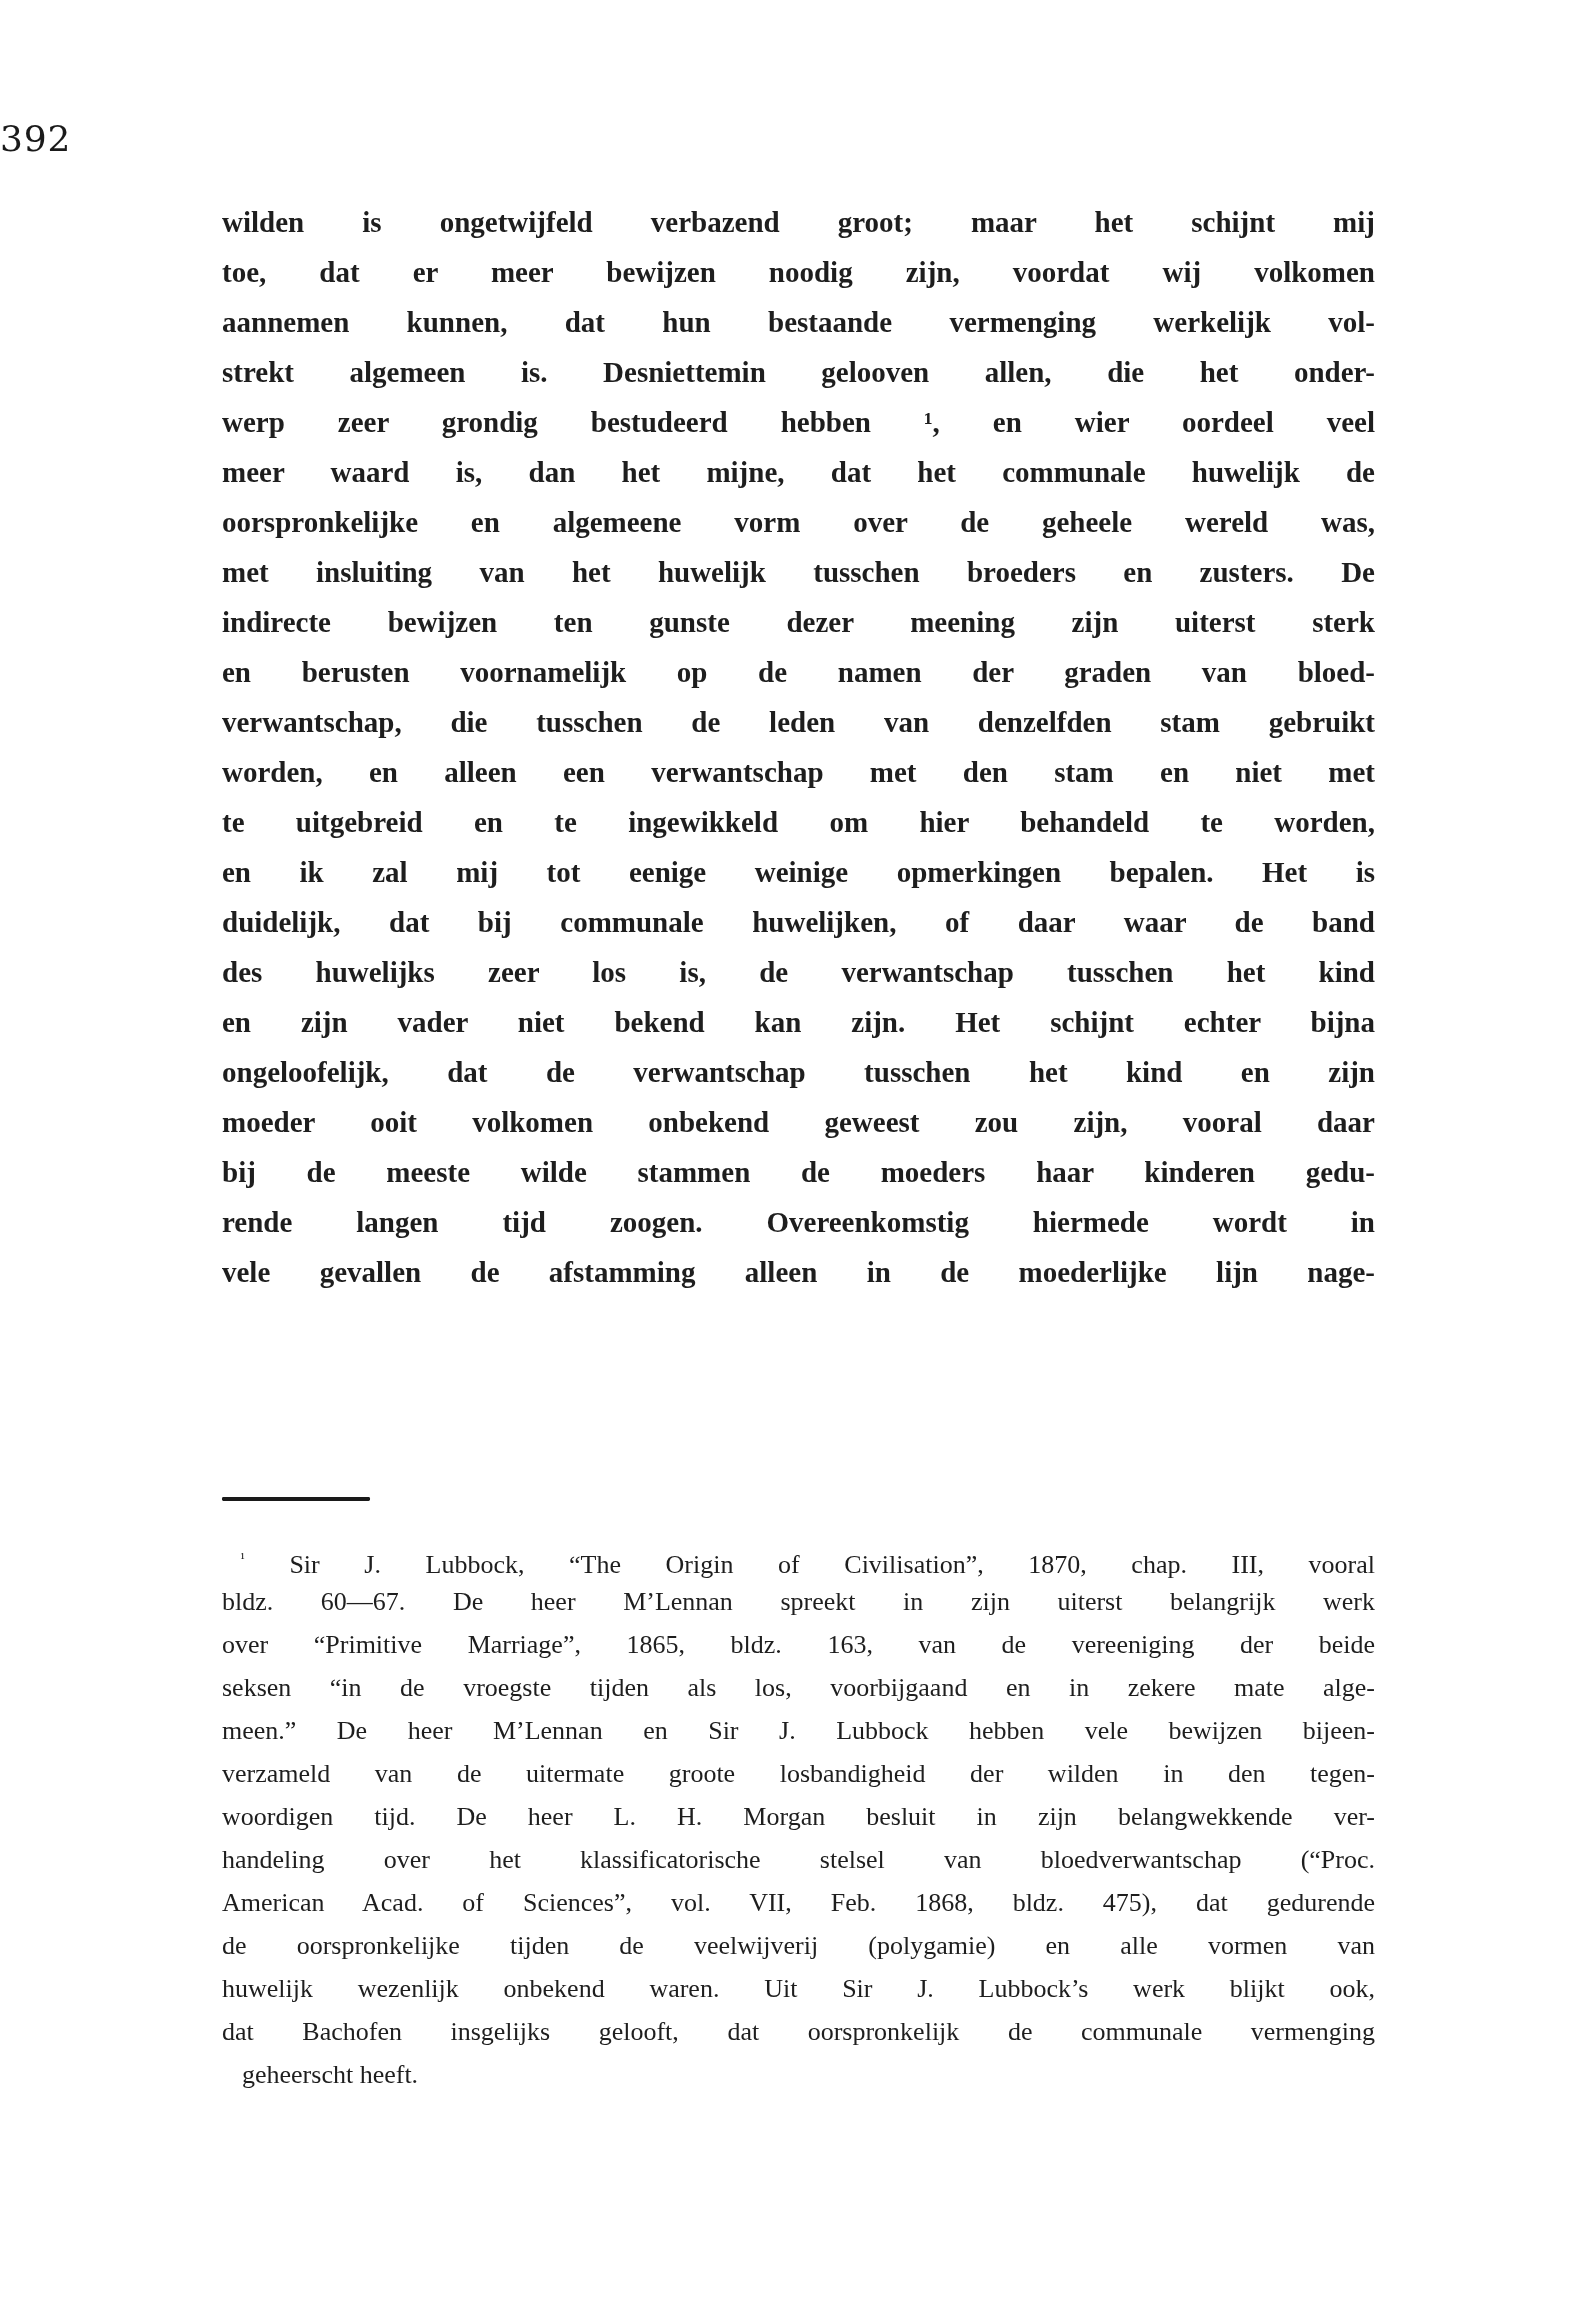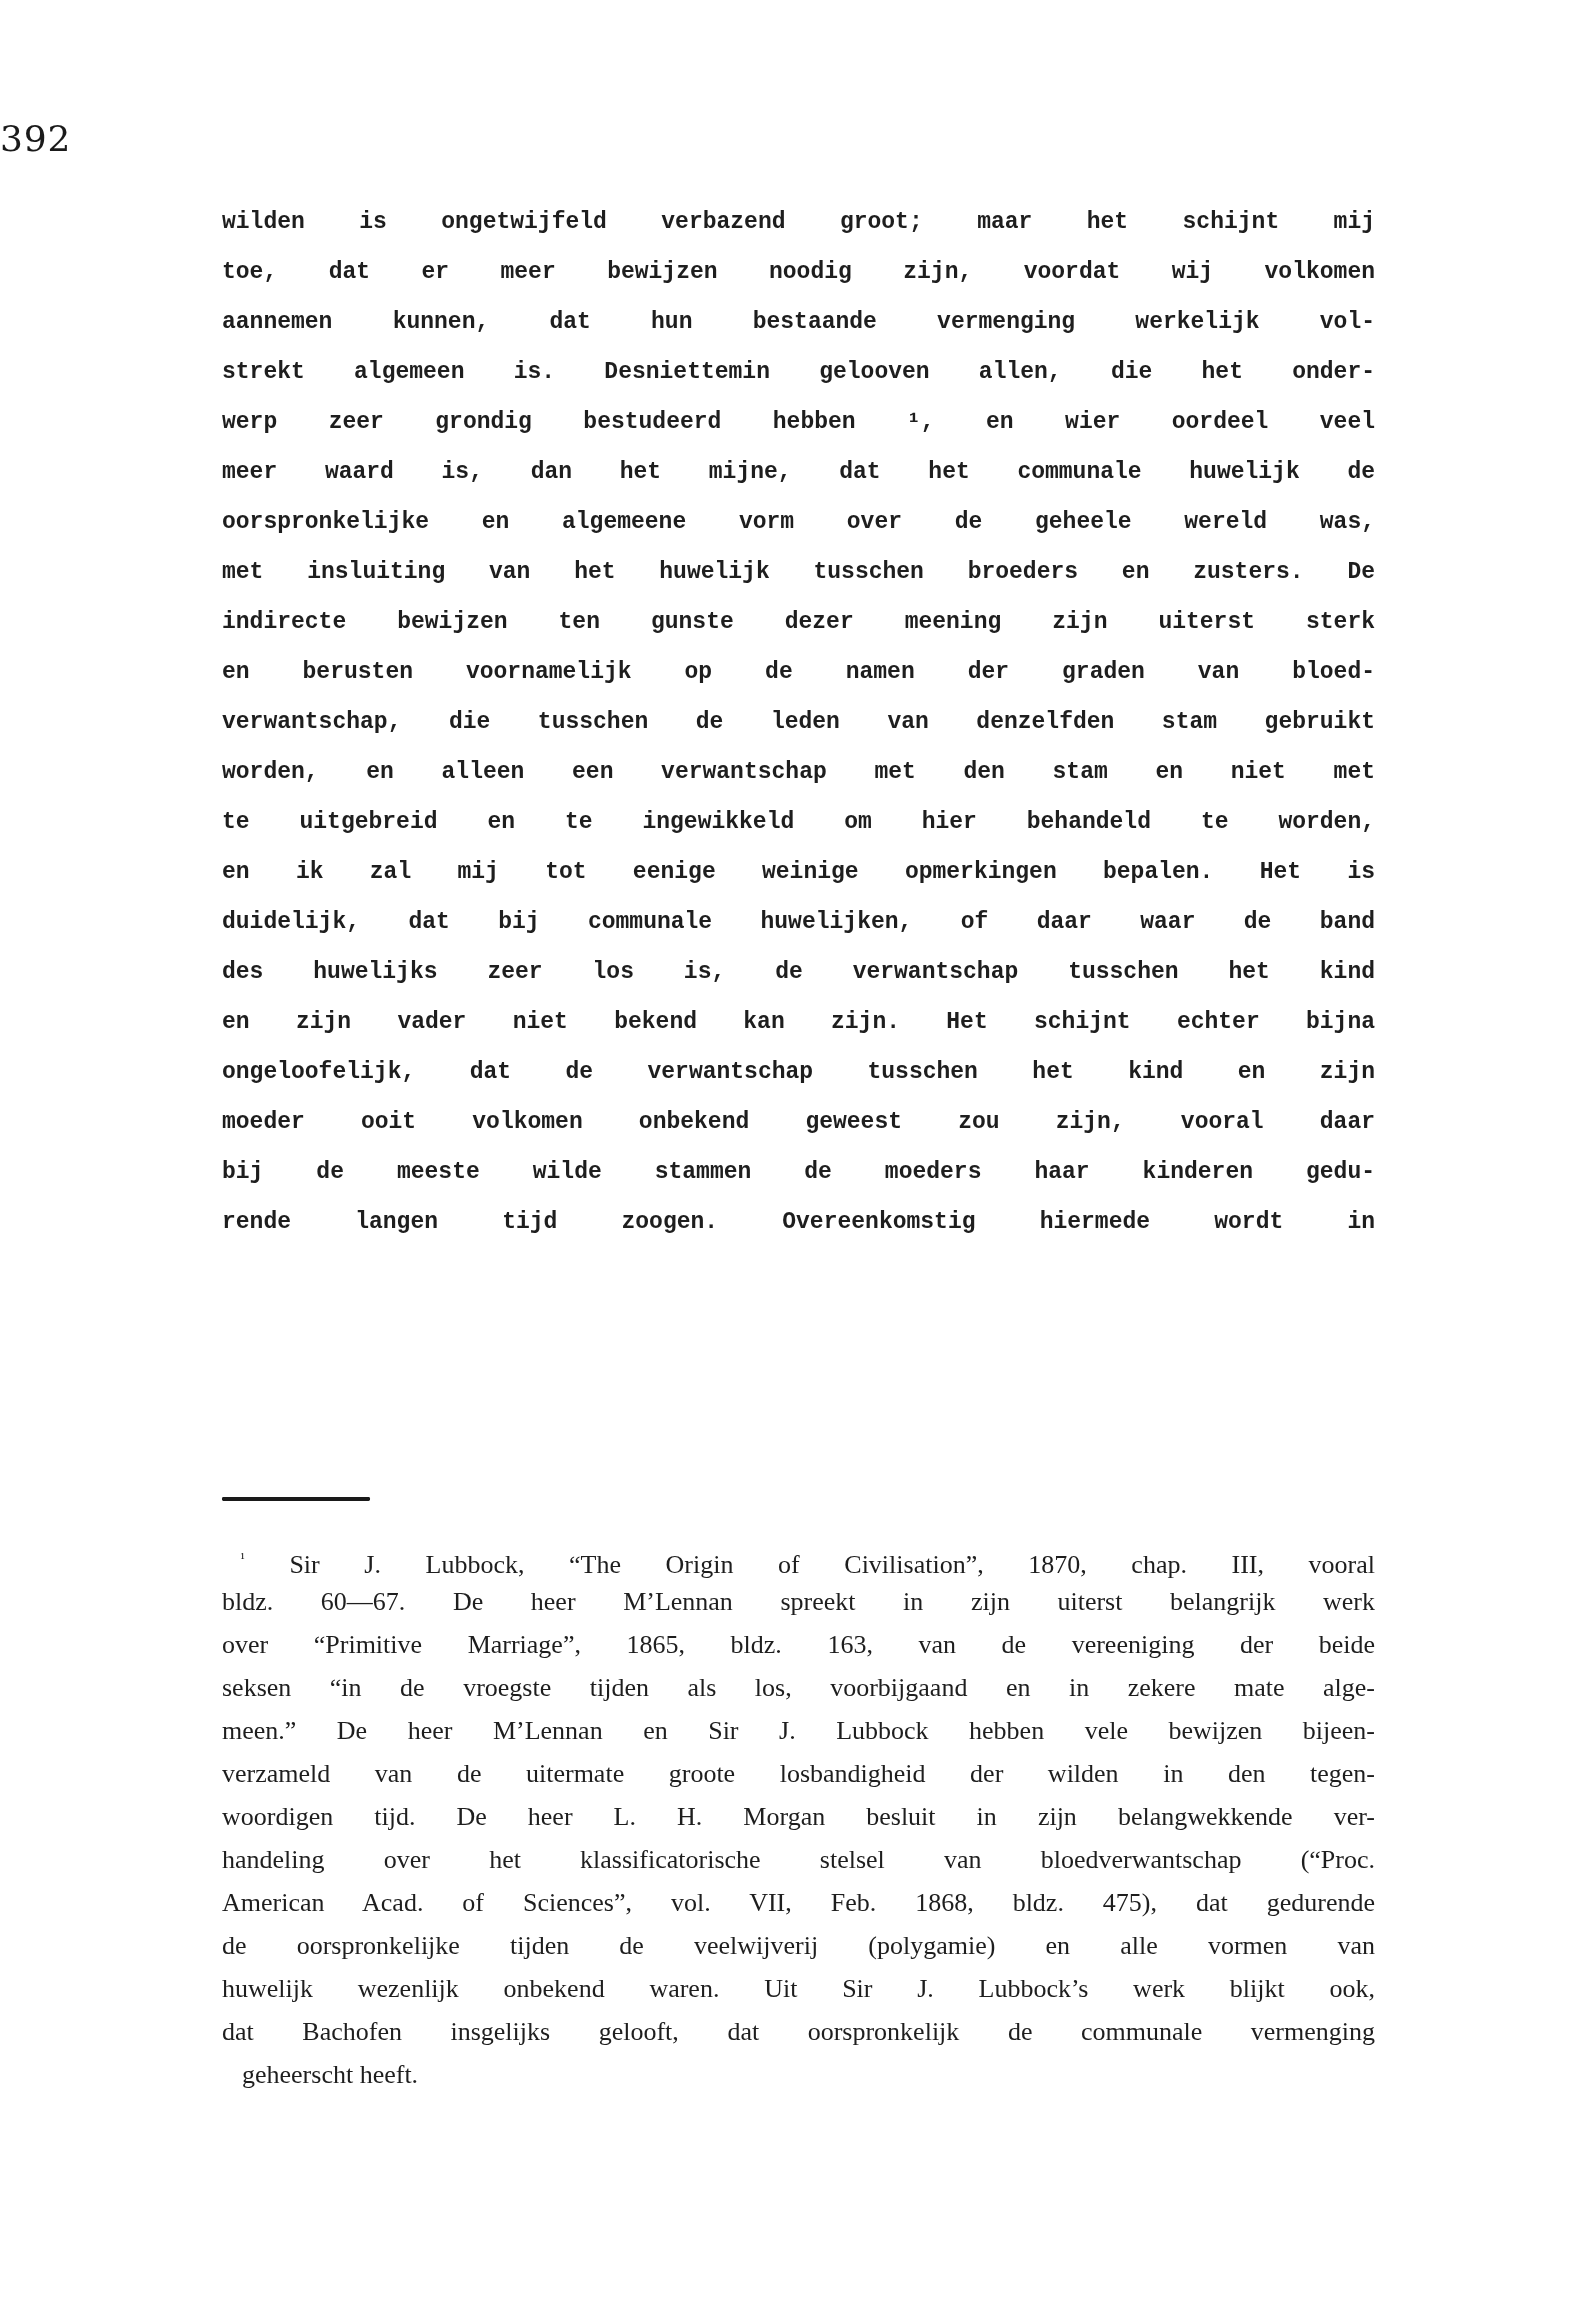--- a/index.html
+++ b/index.html
@@ -3,21 +3,21 @@
 <meta charset="utf-8">
 <style>
   html, body { margin: 0; padding: 0; background: #ffffff; }
   body { width: 1576px; height: 2396px; position: relative; overflow: hidden; color: #1a1a1a; }
   .page-number {
     position: absolute; top: 118px; left: 0; width: 1576px; 
     font-family: "DejaVu Serif", serif; font-size: 36px; letter-spacing: 0.9px;
   }
   .body-text {
     position: absolute; top: 197px; left: 222px; width: 1153px;
-    font-family: Liberation Mono, monospace; font-weight: bold; font-size: 23px;
+    font-family: Liberation Serif, serif; font-weight: bold; font-size: 29px;
     line-height: 50px; color: #1e1e1e;
   }
   .line {
     display: block; text-align: justify; text-align-last: justify; white-space: nowrap;
     height: 50px; overflow: visible;
   }
   .rule {
     position: absolute; top: 1497px; left: 222px; width: 148px; height: 3.7px;
     background: #1a1a1a; border-radius: 1.4px;
   }
@@ -53,20 +53,21 @@
   <div class="line">worden, en alleen een verwantschap met den stam en niet met</div>
   <div class="line">te uitgebreid en te ingewikkeld om hier behandeld te worden,</div>
   <div class="line">en ik zal mij tot eenige weinige opmerkingen bepalen. Het is</div>
   <div class="line">duidelijk, dat bij communale huwelijken, of daar waar de band</div>
   <div class="line">des huwelijks zeer los is, de verwantschap tusschen het kind</div>
   <div class="line">en zijn vader niet bekend kan zijn. Het schijnt echter bijna</div>
   <div class="line">ongeloofelijk, dat de verwantschap tusschen het kind en zijn</div>
   <div class="line">moeder ooit volkomen onbekend geweest zou zijn, vooral daar</div>
   <div class="line">bij de meeste wilde stammen de moeders haar kinderen gedu-</div>
   <div class="line">rende langen tijd zoogen. Overeenkomstig hiermede wordt in</div>
+  <div class="line">vele gevallen de afstamming alleen in de moederlijke lijn nage-</div>
 </div>
 
 <div class="rule"></div>
 
 <div class="footnotes">
   <div class="fline indent">
     <sup class="ref">¹</sup>
     <span>Sir J. Lubbock, “The Origin of Civilisation”, 1870, chap. III, vooral</span>
   </div>
   <div class="fline">bldz. 60—67. De heer M’Lennan spreekt in zijn uiterst belangrijk werk</div>

